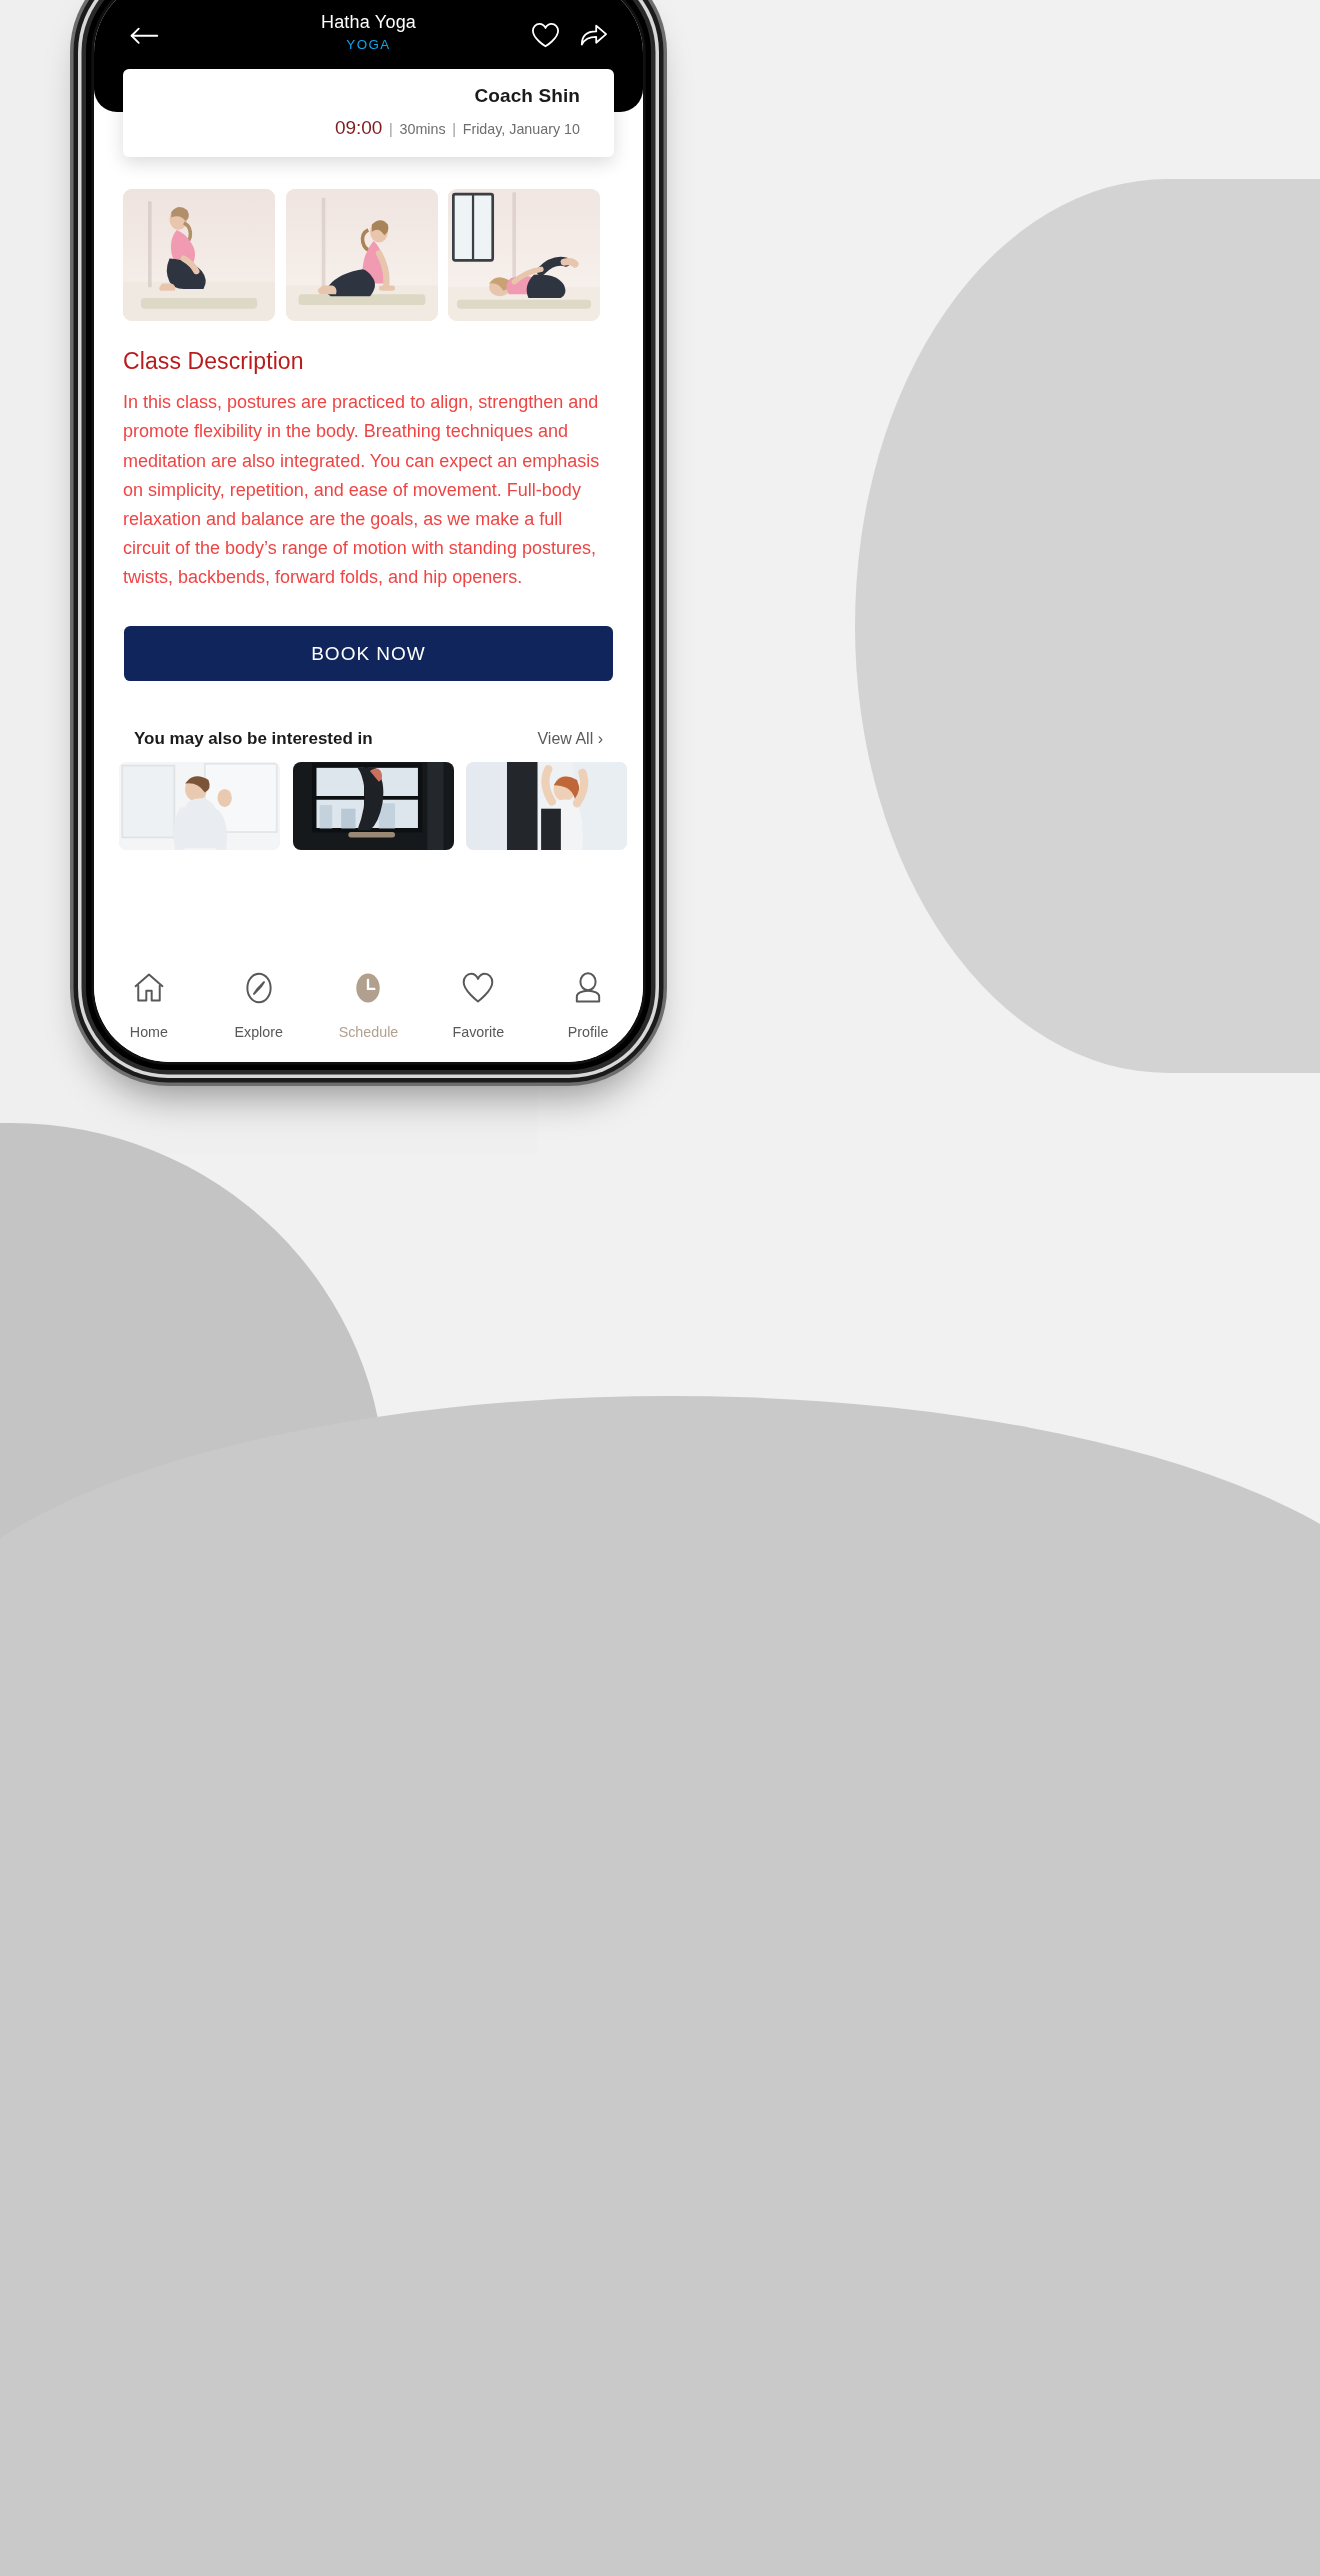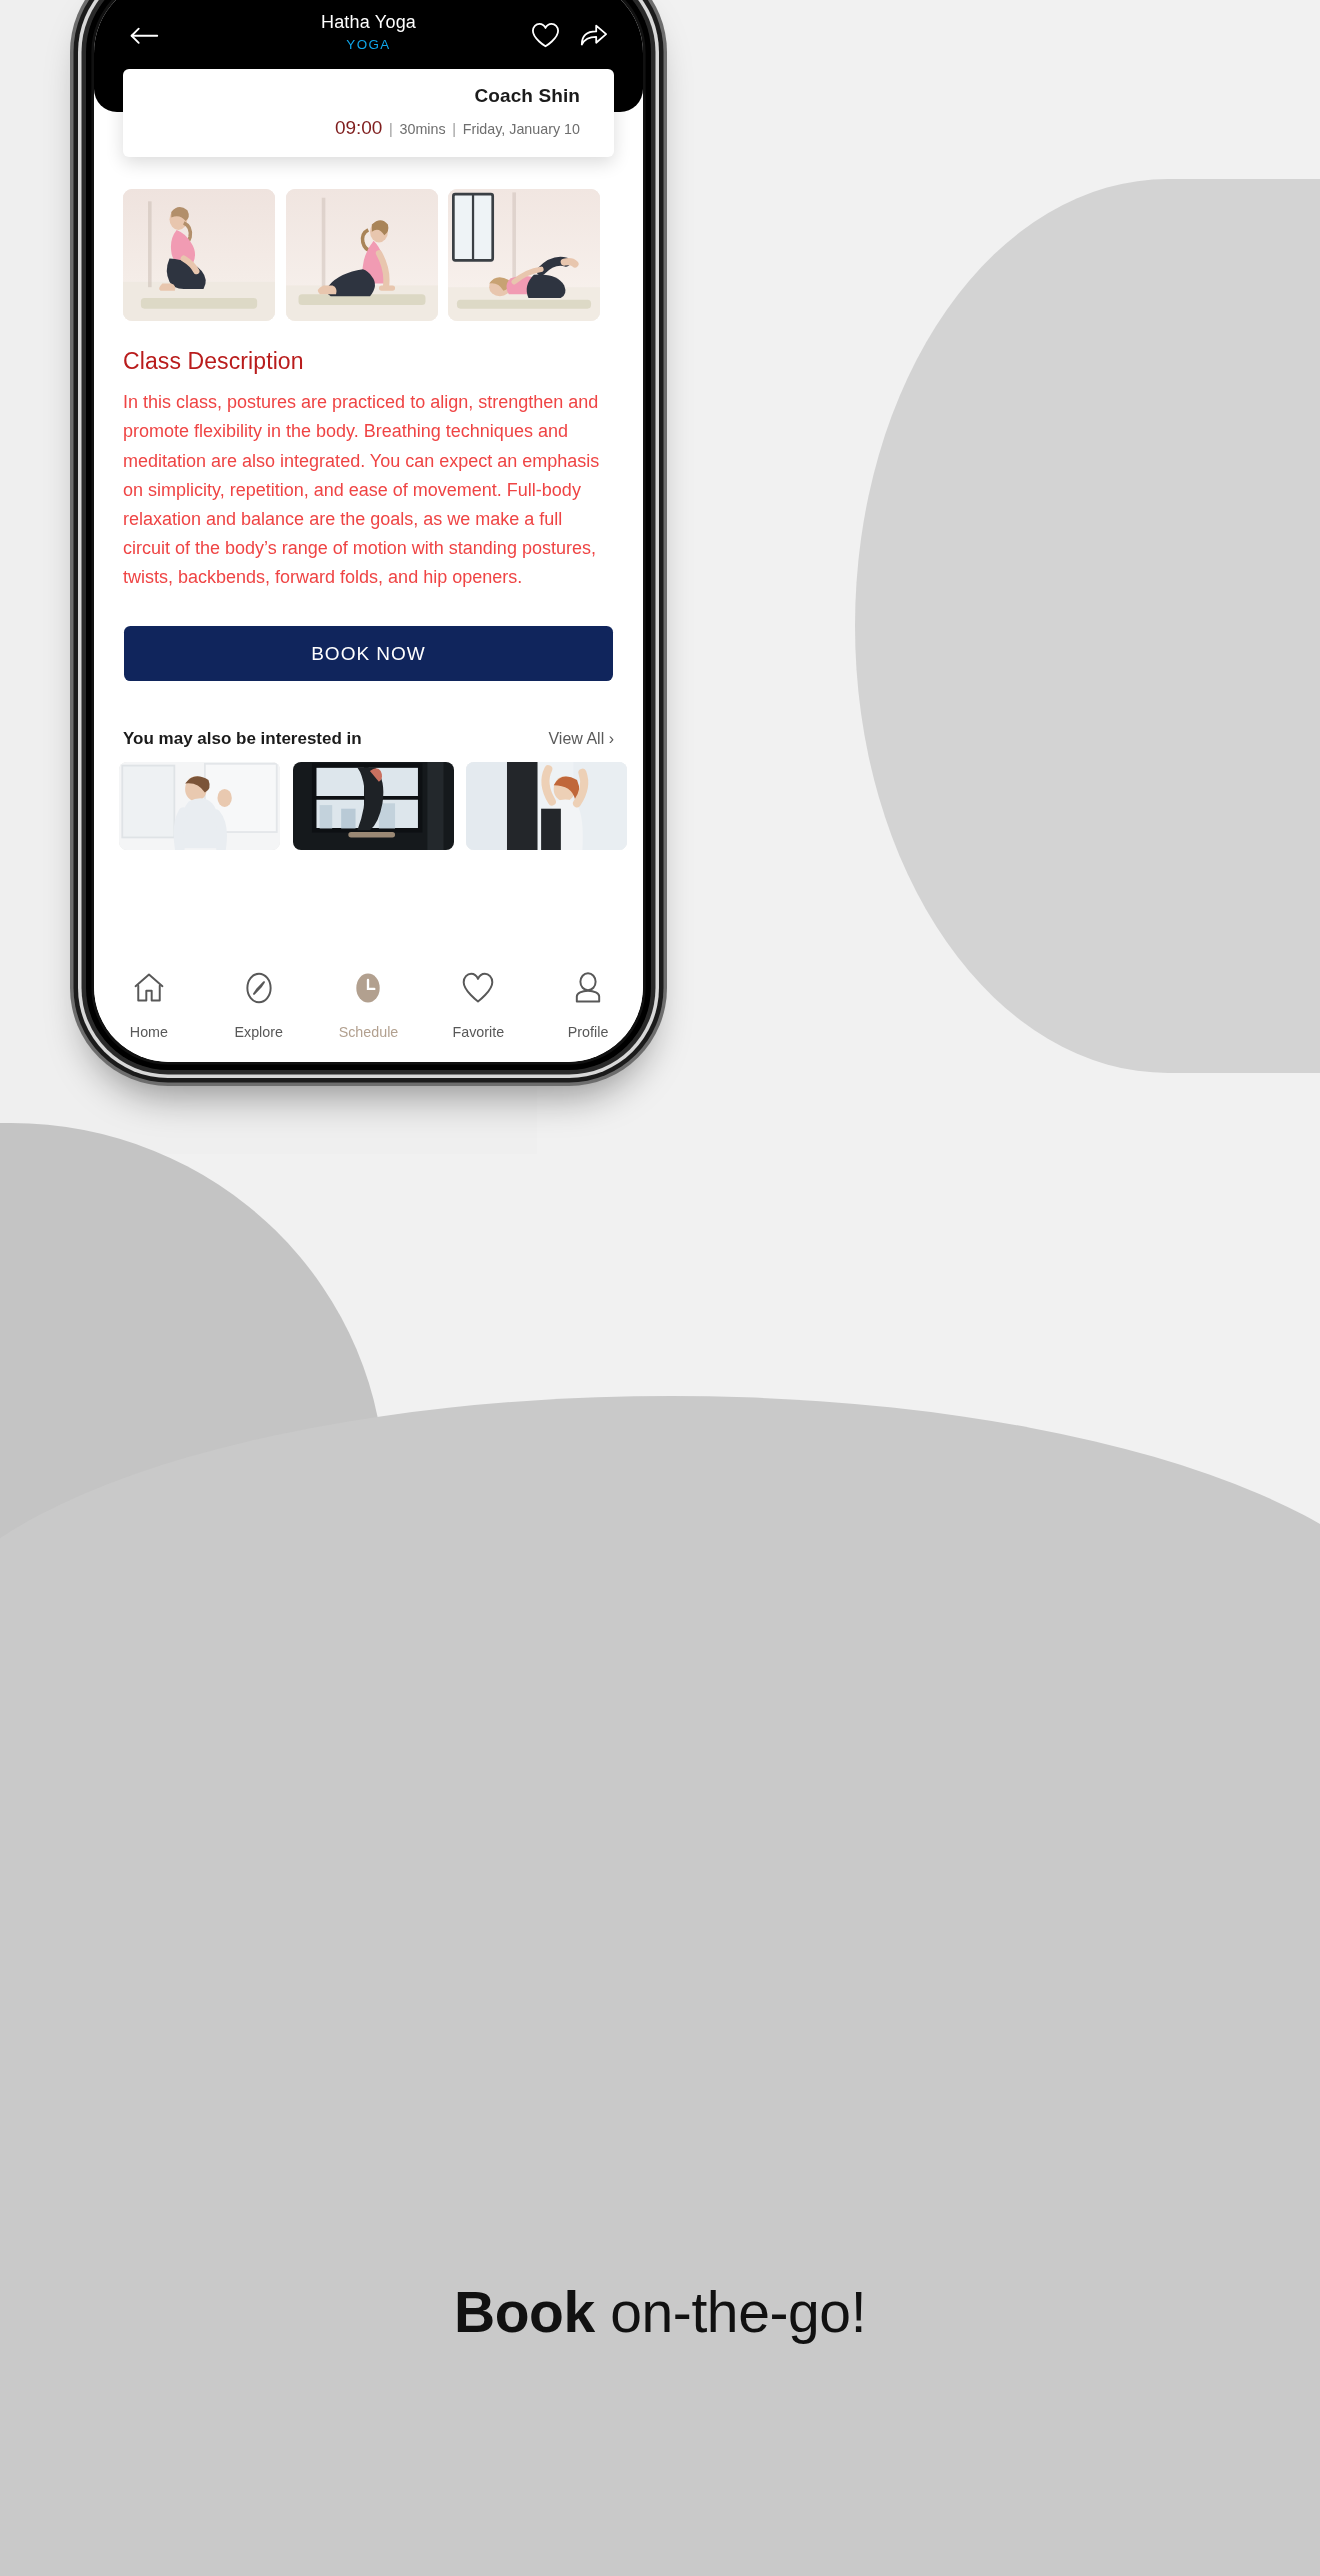--- a/index.html
+++ b/index.html
@@ -226,21 +226,21 @@
     letter-spacing: 1px;
     font-family: "Liberation Sans", sans-serif;
     cursor: pointer;
   }
 
   
   .related-head {
     display: flex;
     align-items: baseline;
     justify-content: space-between;
-    padding: 36px 29px 0;
+    padding: 36px 40px 0;
   }
   .related-title {
     font-size: 17px;
     font-weight: 700;
     color: #1b1b1b;
   }
   .view-all {
     font-size: 16px;
     color: #5a5a5a;
     cursor: pointer;
@@ -545,18 +545,15 @@
               <path d="M6.5 34v-5.5c0-3.6 5.6-6.5 12.5-6.5s12.5 2.9 12.5 6.5V34z"></path>
             </svg>
           </div>
           <div class="tab-label">Profile</div>
         </div>
       </div>
 
     </div>
   </div>
 
-  <div class="tagline">
-    <b>Book</b><span> on-the-go!</span>
-  </div>
 
 </div>
 
 
 </body></html>

